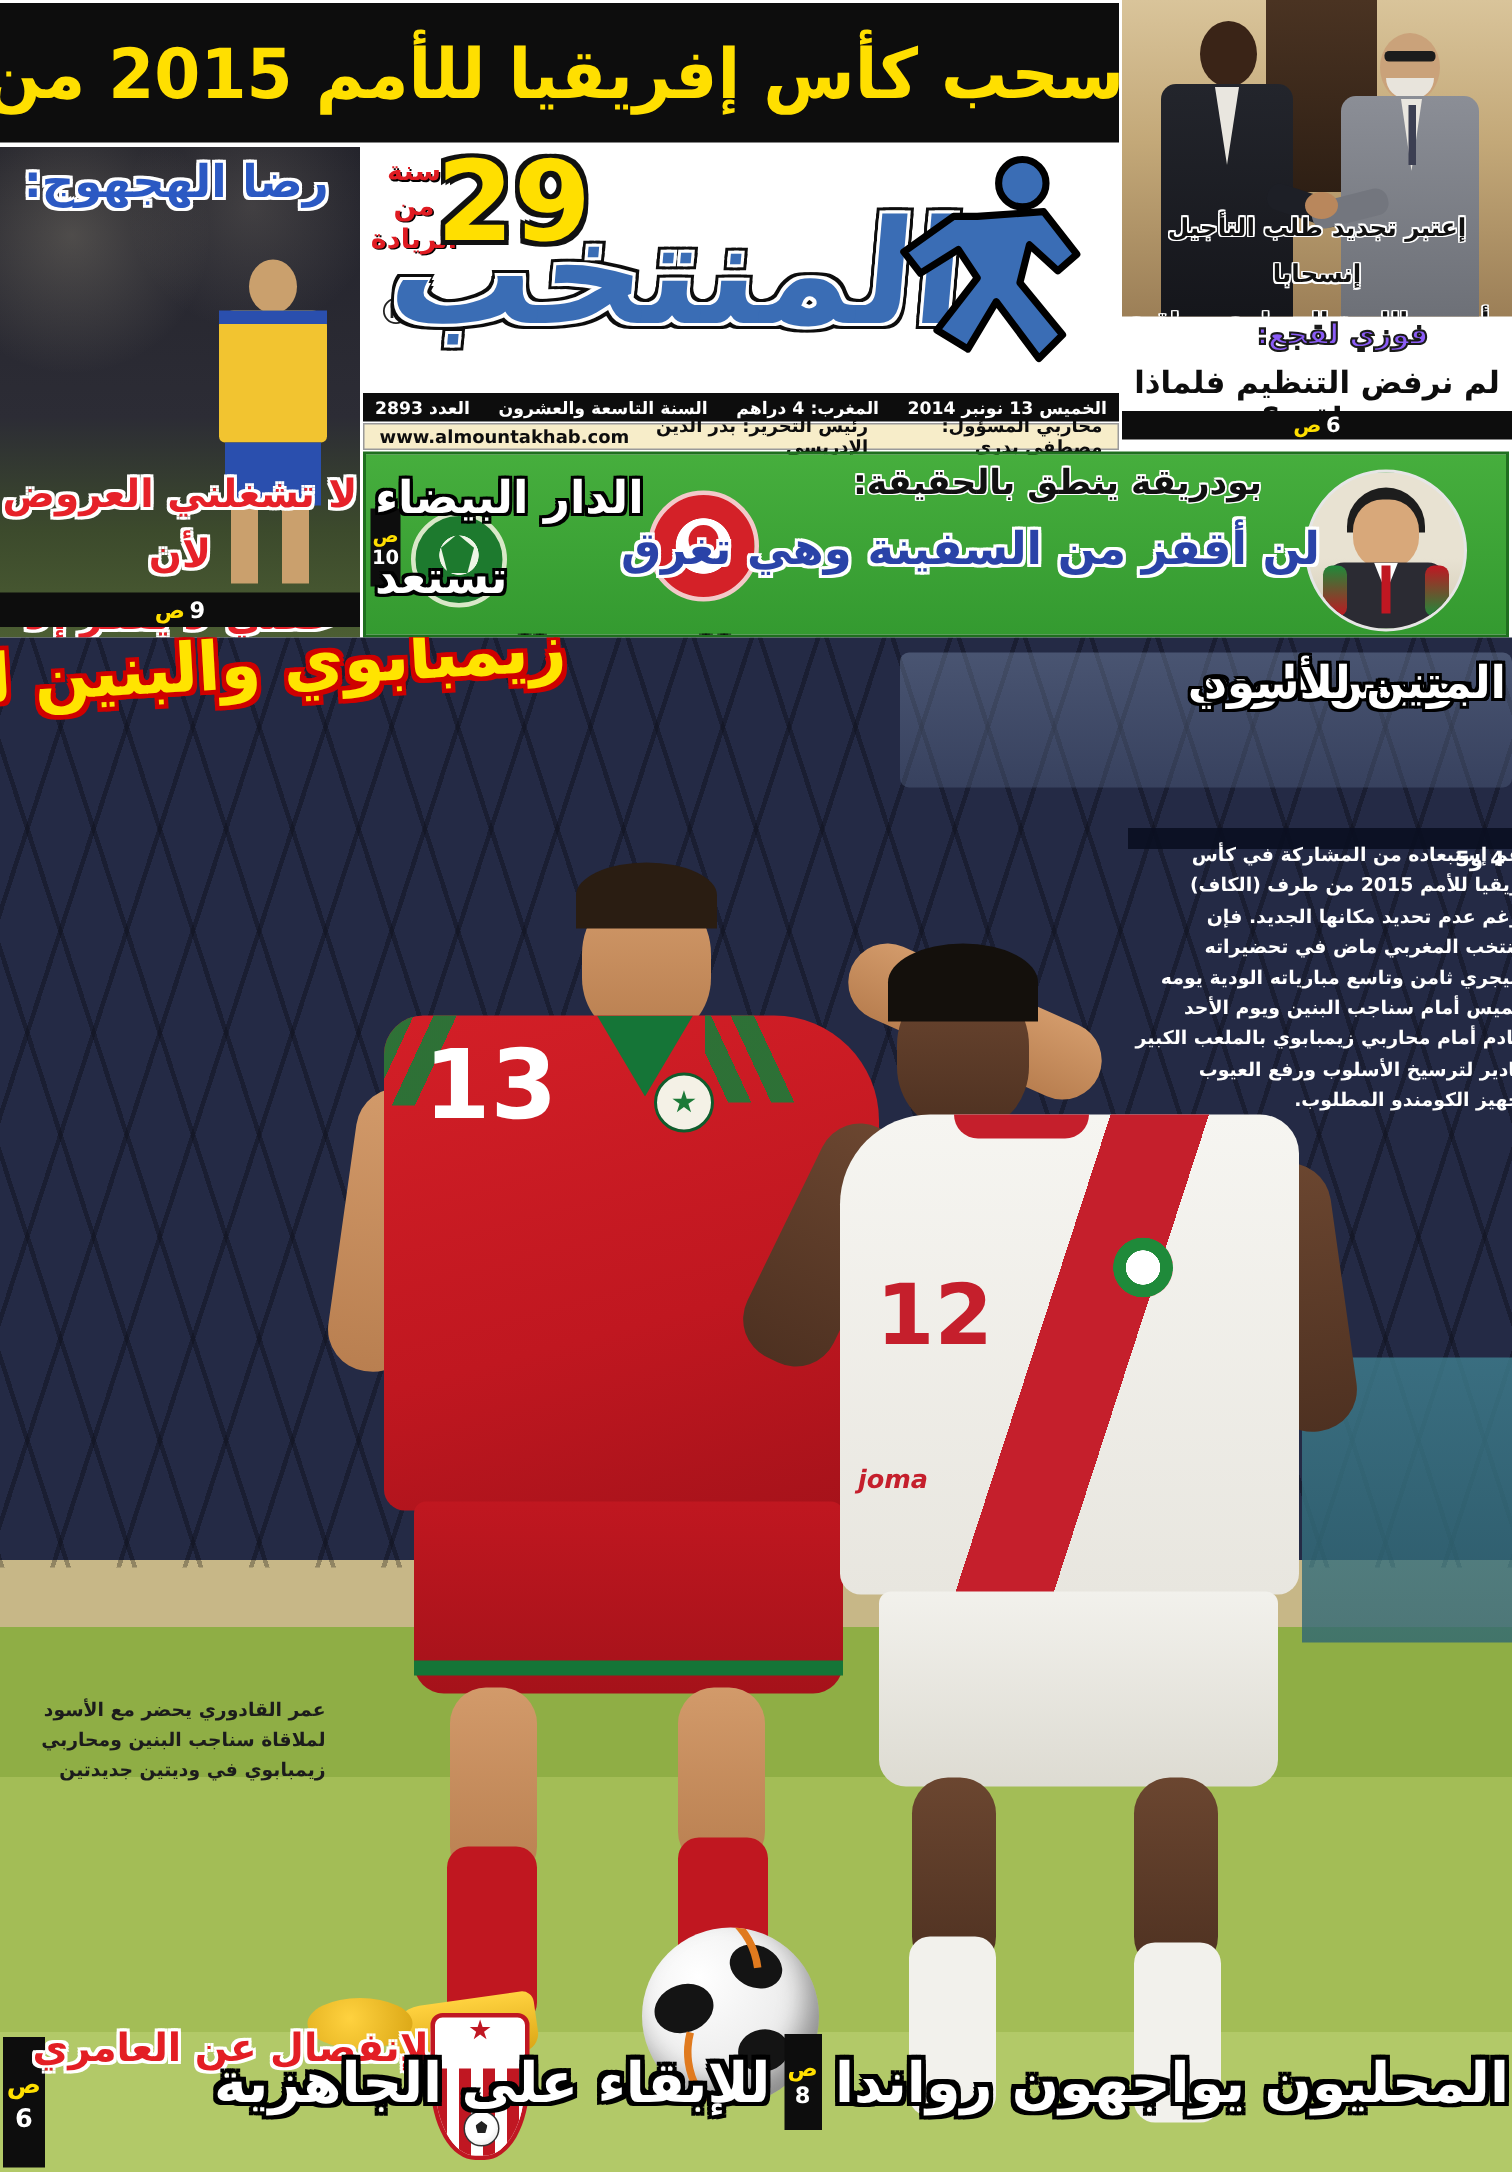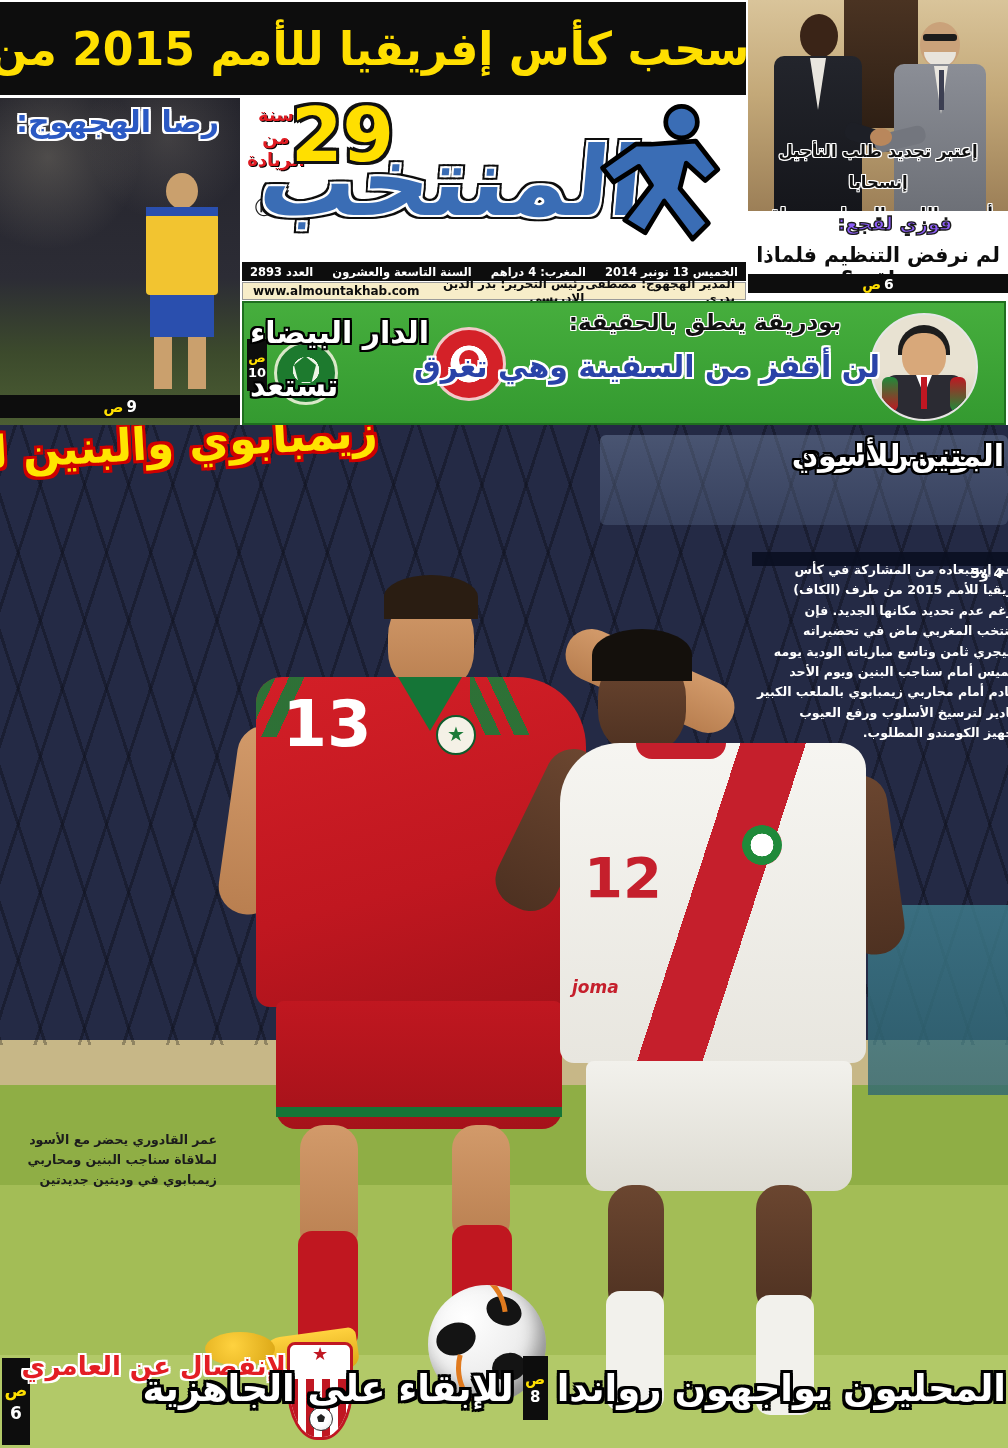--- a/index.html
+++ b/index.html
@@ -177,20 +177,24 @@
 
     <div class="pfig" style="left:140px;top:75px;width:100px;height:220px;">
       <div class="head" style="left:26px;top:0;width:32px;height:36px;background:#caa06d;"></div>
       <div style="left:6px;top:34px;width:72px;height:88px;background:#f2c430;border-radius:10px 10px 4px 4px;"></div>
       <div style="left:6px;top:34px;width:72px;height:9px;background:#2a4fae;"></div>
       <div style="left:10px;top:122px;width:64px;height:42px;background:#2a4fae;"></div>
       <div style="left:14px;top:164px;width:18px;height:52px;background:#caa06d;"></div>
       <div style="left:48px;top:164px;width:18px;height:52px;background:#caa06d;"></div>
     </div>
     <div class="lc-speaker ow nowrap rtl">رضا الهجهوج:</div>
+    <div class="lc-quote ow">
+      <div>لا تشغلني العروض لأن</div>
+      <div>عقلي لا يفكر إلا بالوداد</div>
+    </div>
     <div class="pagebar lc-bar">
       <span>ص</span>
         <span class="num">9</span>
     </div>
   </div>
 
   <div class="abs masthead">
     <div class="years-txt">سنة من
 الريادة</div>
     <div class="years-num">29</div>
@@ -205,21 +209,21 @@
     </div>
   </div>
 
   <div class="abs info-bar">
     <span>الخميس 13 نونبر 2014</span>
     <span>المغرب: 4 دراهم</span>
     <span>السنة التاسعة والعشرون</span>
     <span>العدد 2893</span>
   </div>
   <div class="abs staff-bar">
-    <span>المدير الهجهوج: مصطفى بدري</span>
+    <span>محاربي المسؤول: مصطفى بدري</span>
     <span>رئيس التحرير: بدر الدين الإدريسي</span>
     <span style="direction:ltr">www.almountakhab.com</span>
   </div>
 
   <div class="abs derby">
     <div class="pagebar d-page abs">
       <span>ص</span>
       <span class="num">10</span>
     </div>
     <div class="raja"></div>

